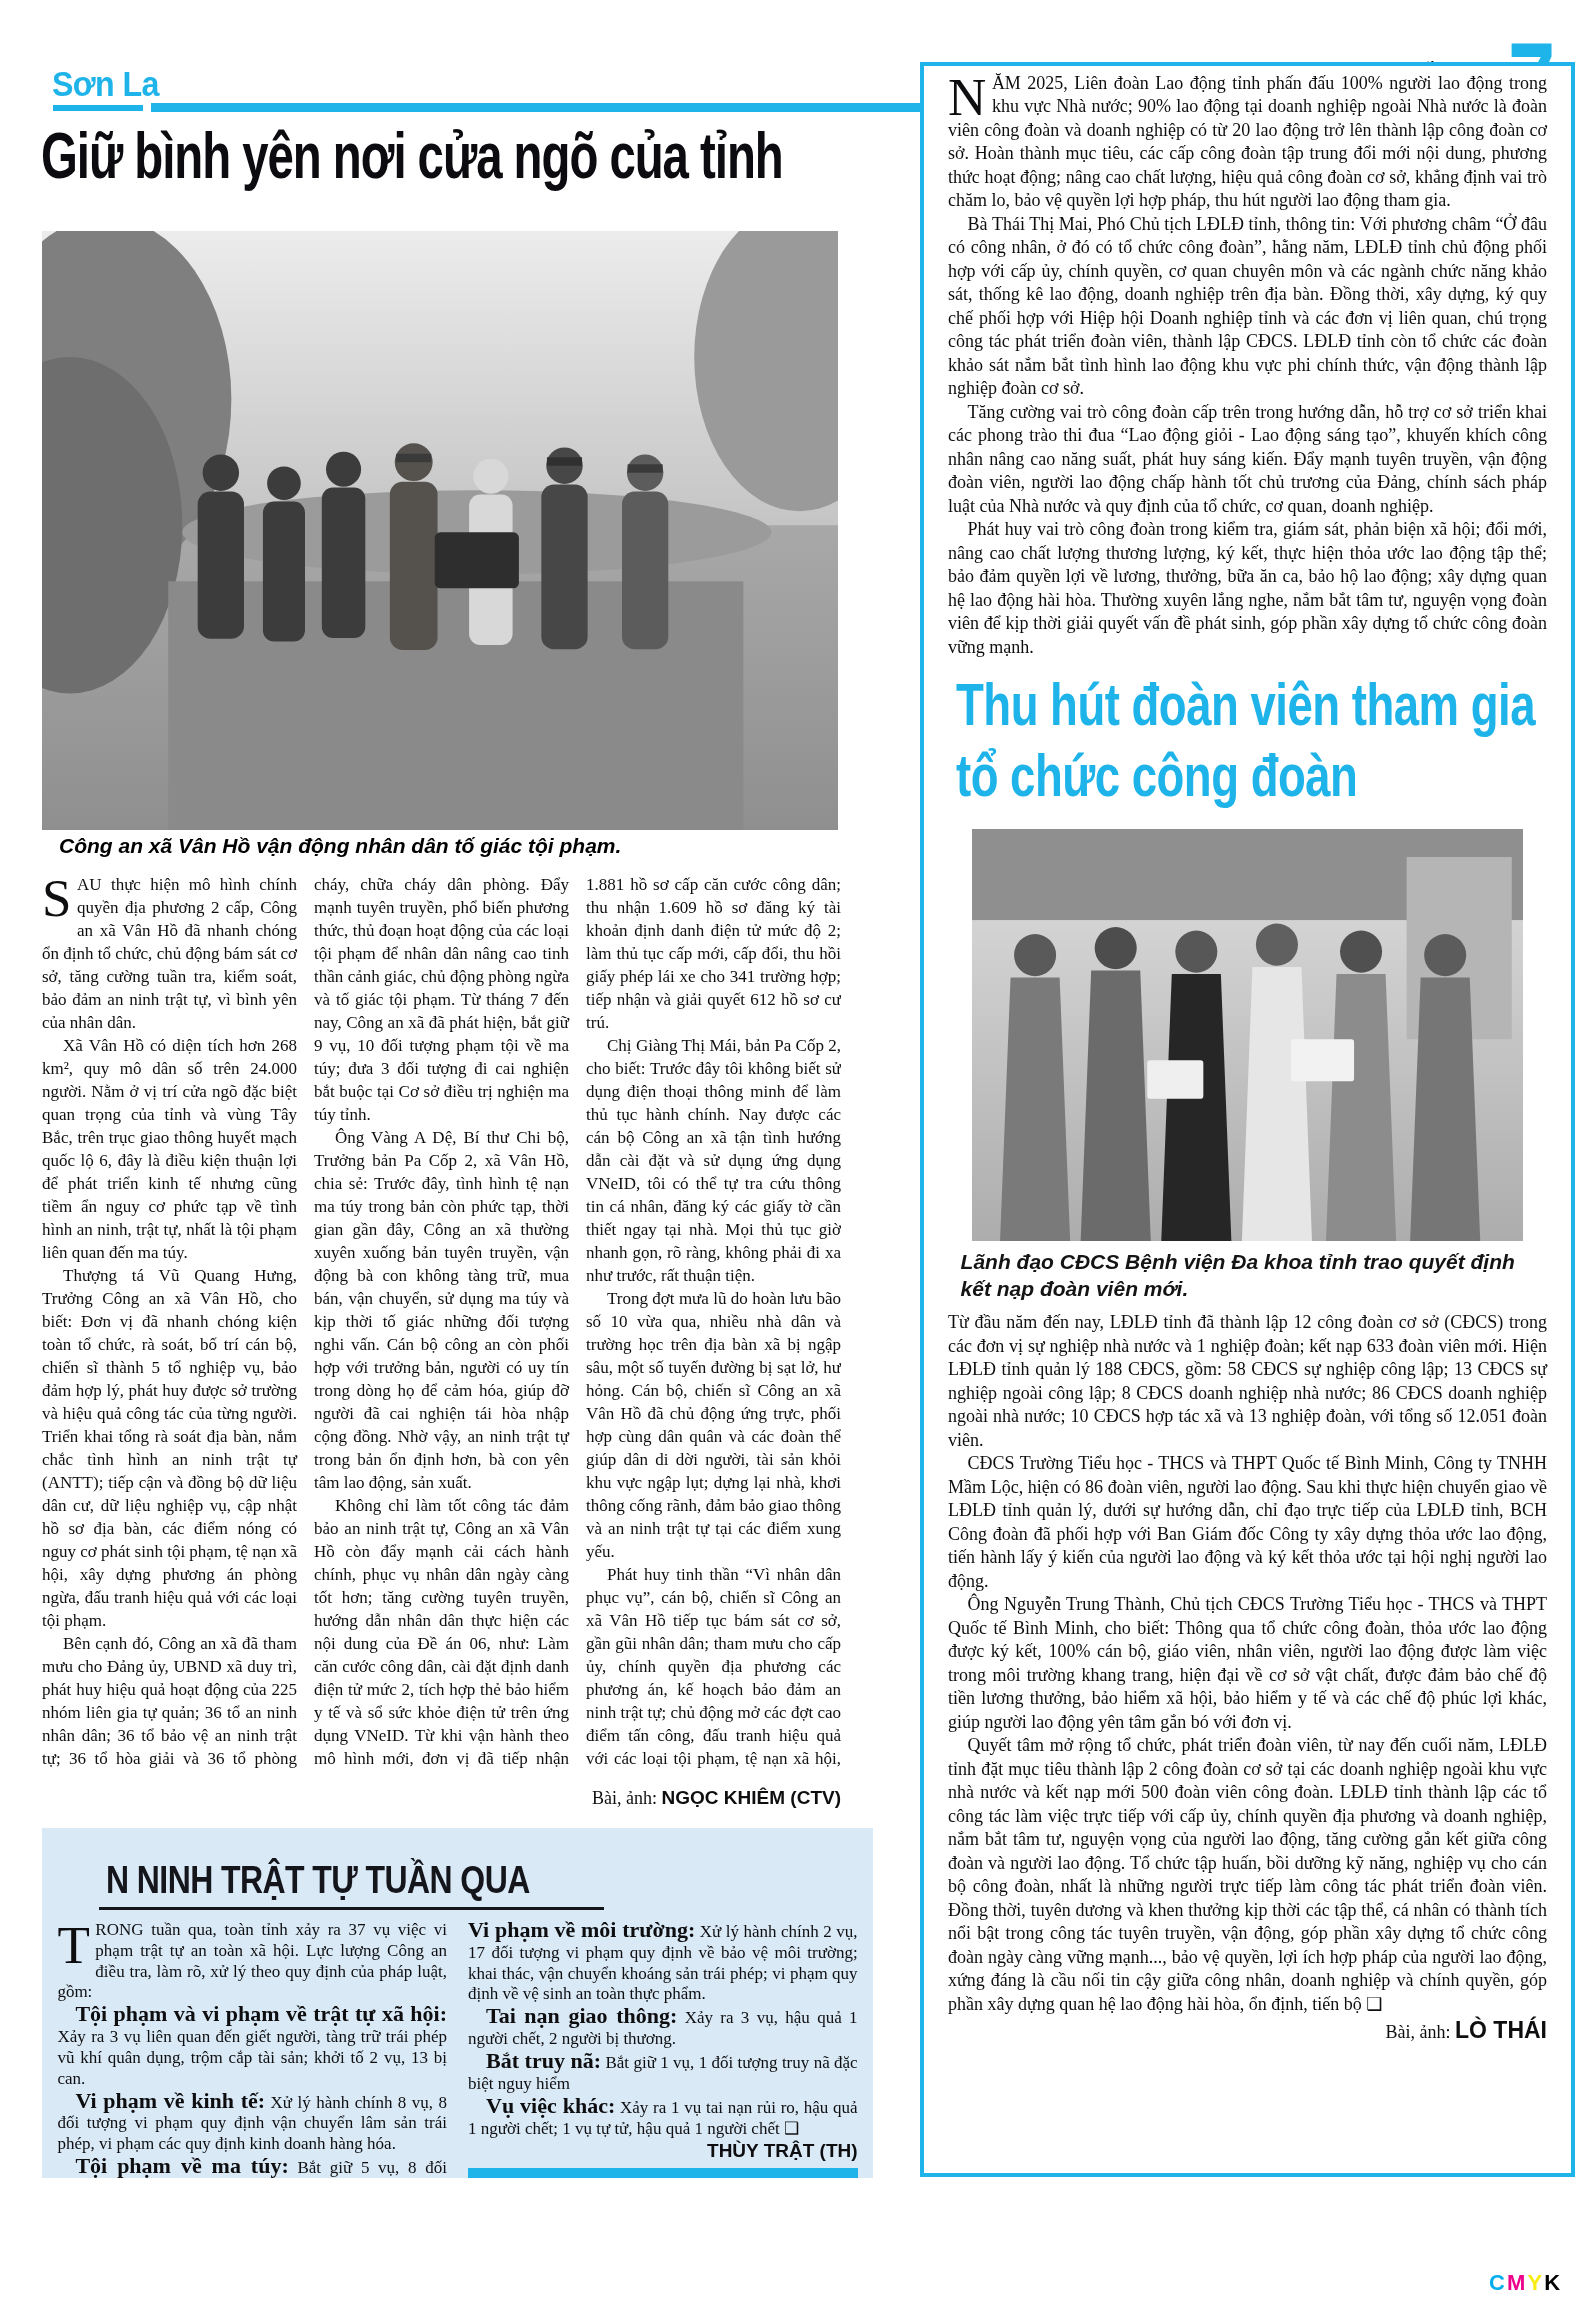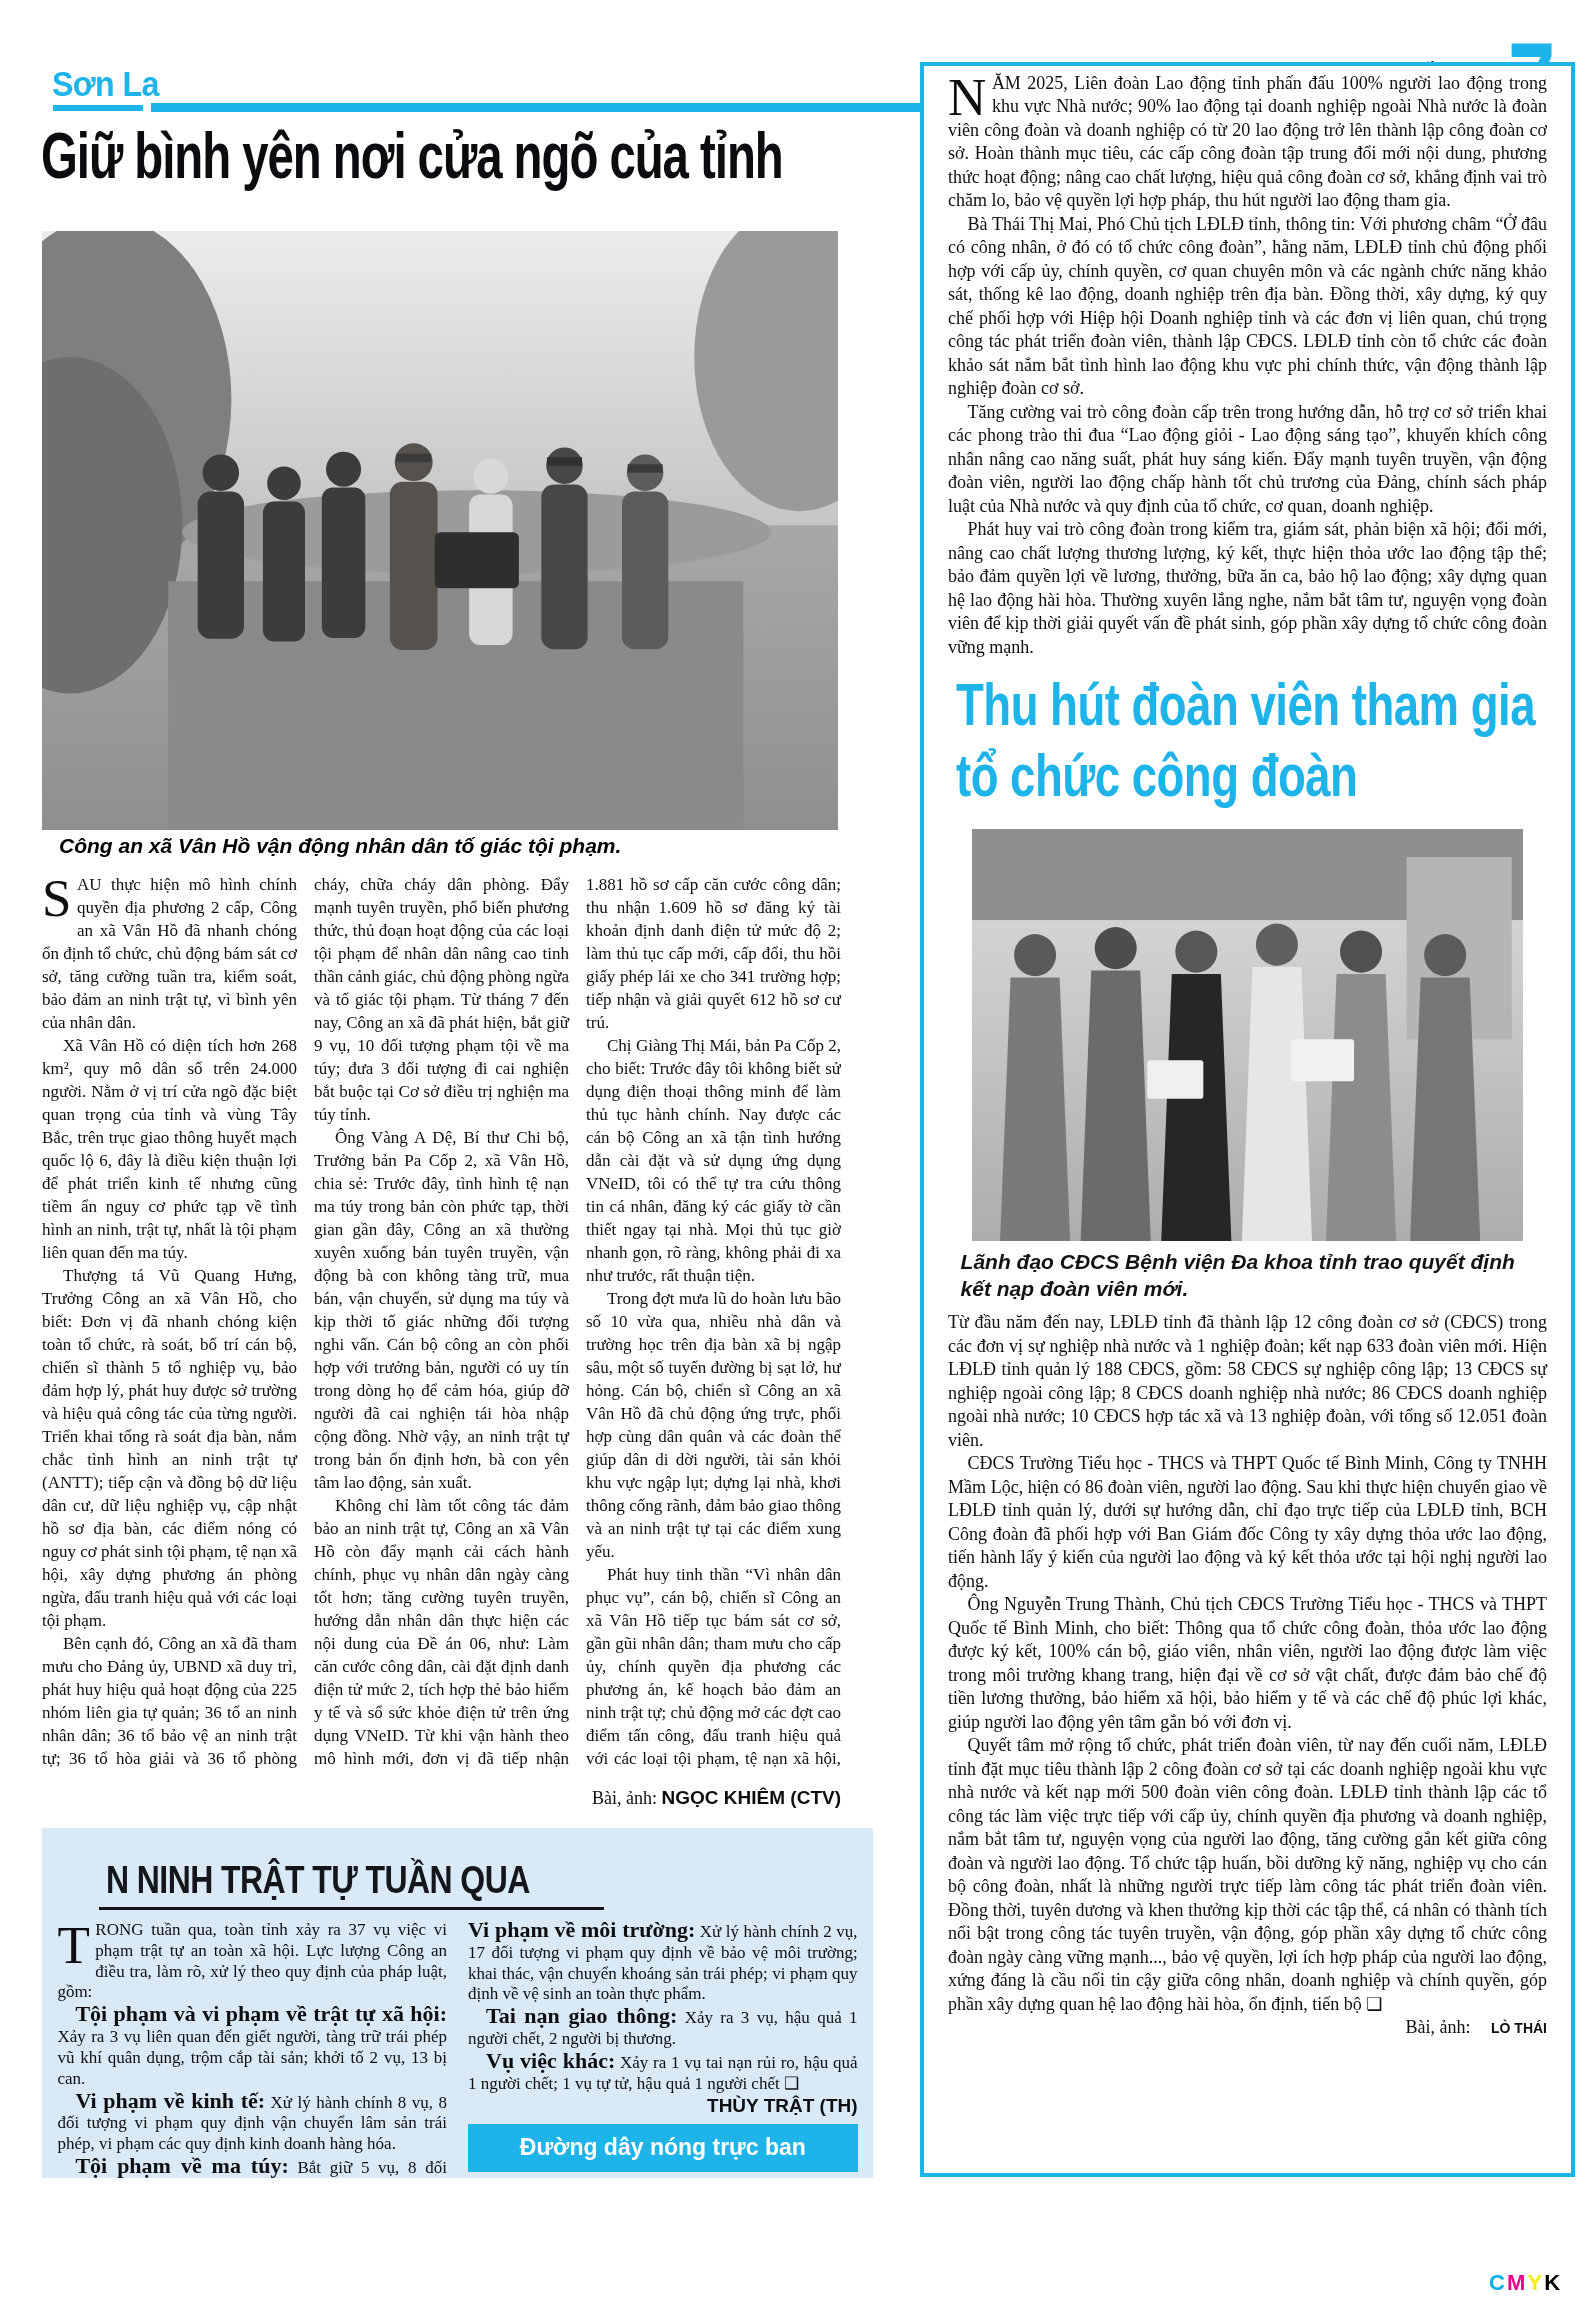--- a/index.html
+++ b/index.html
@@ -60,21 +60,21 @@
   .union-text p{margin:0;text-indent:19.6px;}
   .union-text p.first{text-indent:0;}
   .union-headline{margin-top:9.8px;height:149px;margin-left:8px;}
   .union-headline span{font-family:"Liberation Sans",sans-serif;font-weight:bold;font-size:60px;line-height:71px;
     color:#1fb4e9;letter-spacing:-0.7px;transform:scaleX(.76);transform-origin:0 0;display:inline-block;width:792px;white-space:normal;}
   .union-photo{margin:11.2px auto 0 auto;width:551px;height:412px;overflow:hidden;background:#c9c9c9;}
   .union-caption{margin:7px 0 0 12.6px;width:582px;font-family:"Liberation Sans",sans-serif;
     font-weight:bold;font-style:italic;font-size:21px;line-height:1.3;color:#141414;}
   .union-bottom{margin-top:8.4px;}
   .union-byline{text-align:right;font-size:18px;margin-top:1.4px;}
-  .union-byline b{font-family:"Liberation Sans",sans-serif;font-size:14px;margin-left:16px;}
+  .union-byline b{font-family:"Liberation Sans",sans-serif;font-size:23px;}
 
   
   .cmyk{position:absolute;left:1489px;top:2270px;font-family:"Liberation Sans",sans-serif;
     font-weight:bold;font-size:22px;letter-spacing:2.1px;}
 </style>
 </head>
 <body>
 
 <div class="masthead">Sơn La</div>
 <div class="mast-underline"></div>
@@ -171,20 +171,21 @@
   <div class="sec-cols">
     <div class="sec-col">
       <p class="first"><span class="dropcap">T</span><span>RONG tuần qua, toàn tỉnh xảy ra 37 vụ việc vi phạm trật tự an toàn xã hội. Lực lượng Công an điều tra, làm rõ, xử lý theo quy định của pháp luật, gồm:</span></p>
       <p><b>Tội phạm và vi phạm về trật tự xã hội:</b><span> Xảy ra 3 vụ liên quan đến giết người, tàng trữ trái phép vũ khí quân dụng, trộm cắp tài sản; khởi tố 2 vụ, 13 bị can.</span></p>
       <p><b>Vi phạm về kinh tế:</b><span> Xử lý hành chính 8 vụ, 8 đối tượng vi phạm quy định vận chuyển lâm sản trái phép, vi phạm các quy định kinh doanh hàng hóa.</span></p>
       <p><b>Tội phạm về ma túy:</b><span> Bắt giữ 5 vụ, 8 đối tượng, thu giữ 288 viên ma túy tổng hợp, 6,35 gam hêrôin và một số vật chứng liên quan.</span></p>
     </div>
     <div class="sec-col">
       <p class="first"><b>Vi phạm về môi trường:</b><span> Xử lý hành chính 2 vụ, 17 đối tượng vi phạm quy định về bảo vệ môi trường; khai thác, vận chuyển khoáng sản trái phép; vi phạm quy định về vệ sinh an toàn thực phẩm.</span></p>
       <p><b>Tai nạn giao thông:</b><span> Xảy ra 3 vụ, hậu quả 1 người chết, 2 người bị thương.</span></p>
+      <p><b>Bắt truy nã:</b><span> Bắt giữ 1 vụ, 1 đối tượng truy nã đặc biệt nguy hiểm</span></p>
       <p><b>Vụ việc khác:</b><span> Xảy ra 1 vụ tai nạn rủi ro, hậu quả 1 người chết; 1 vụ tự tử, hậu quả 1 người chết ❑</span></p>
       <div class="sec-byline">THÙY TRẬT (TH)</div>
       <div class="hotline">
         <div>Đường dây nóng trực ban</div>
 
       </div>
     </div>
   </div>
 </div>
 

